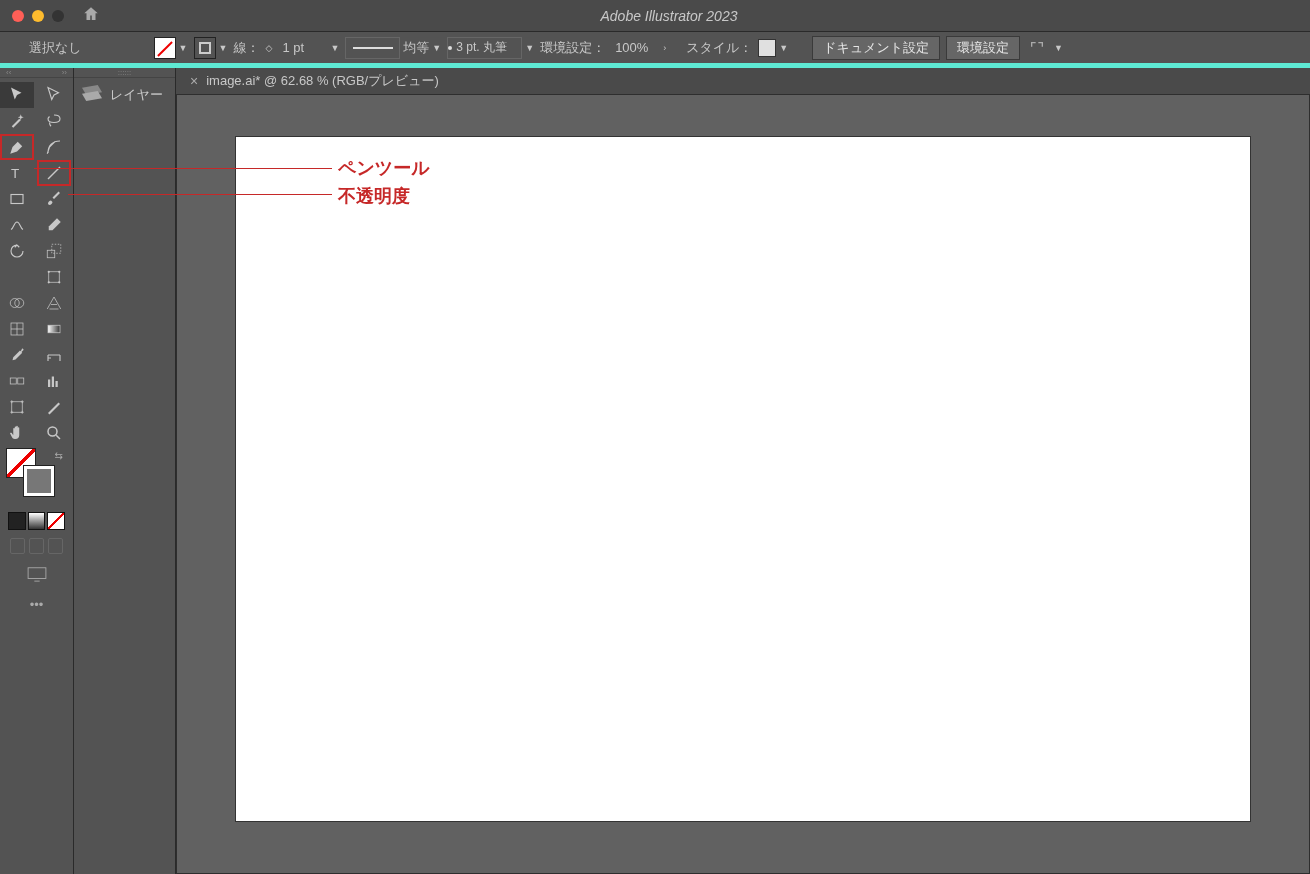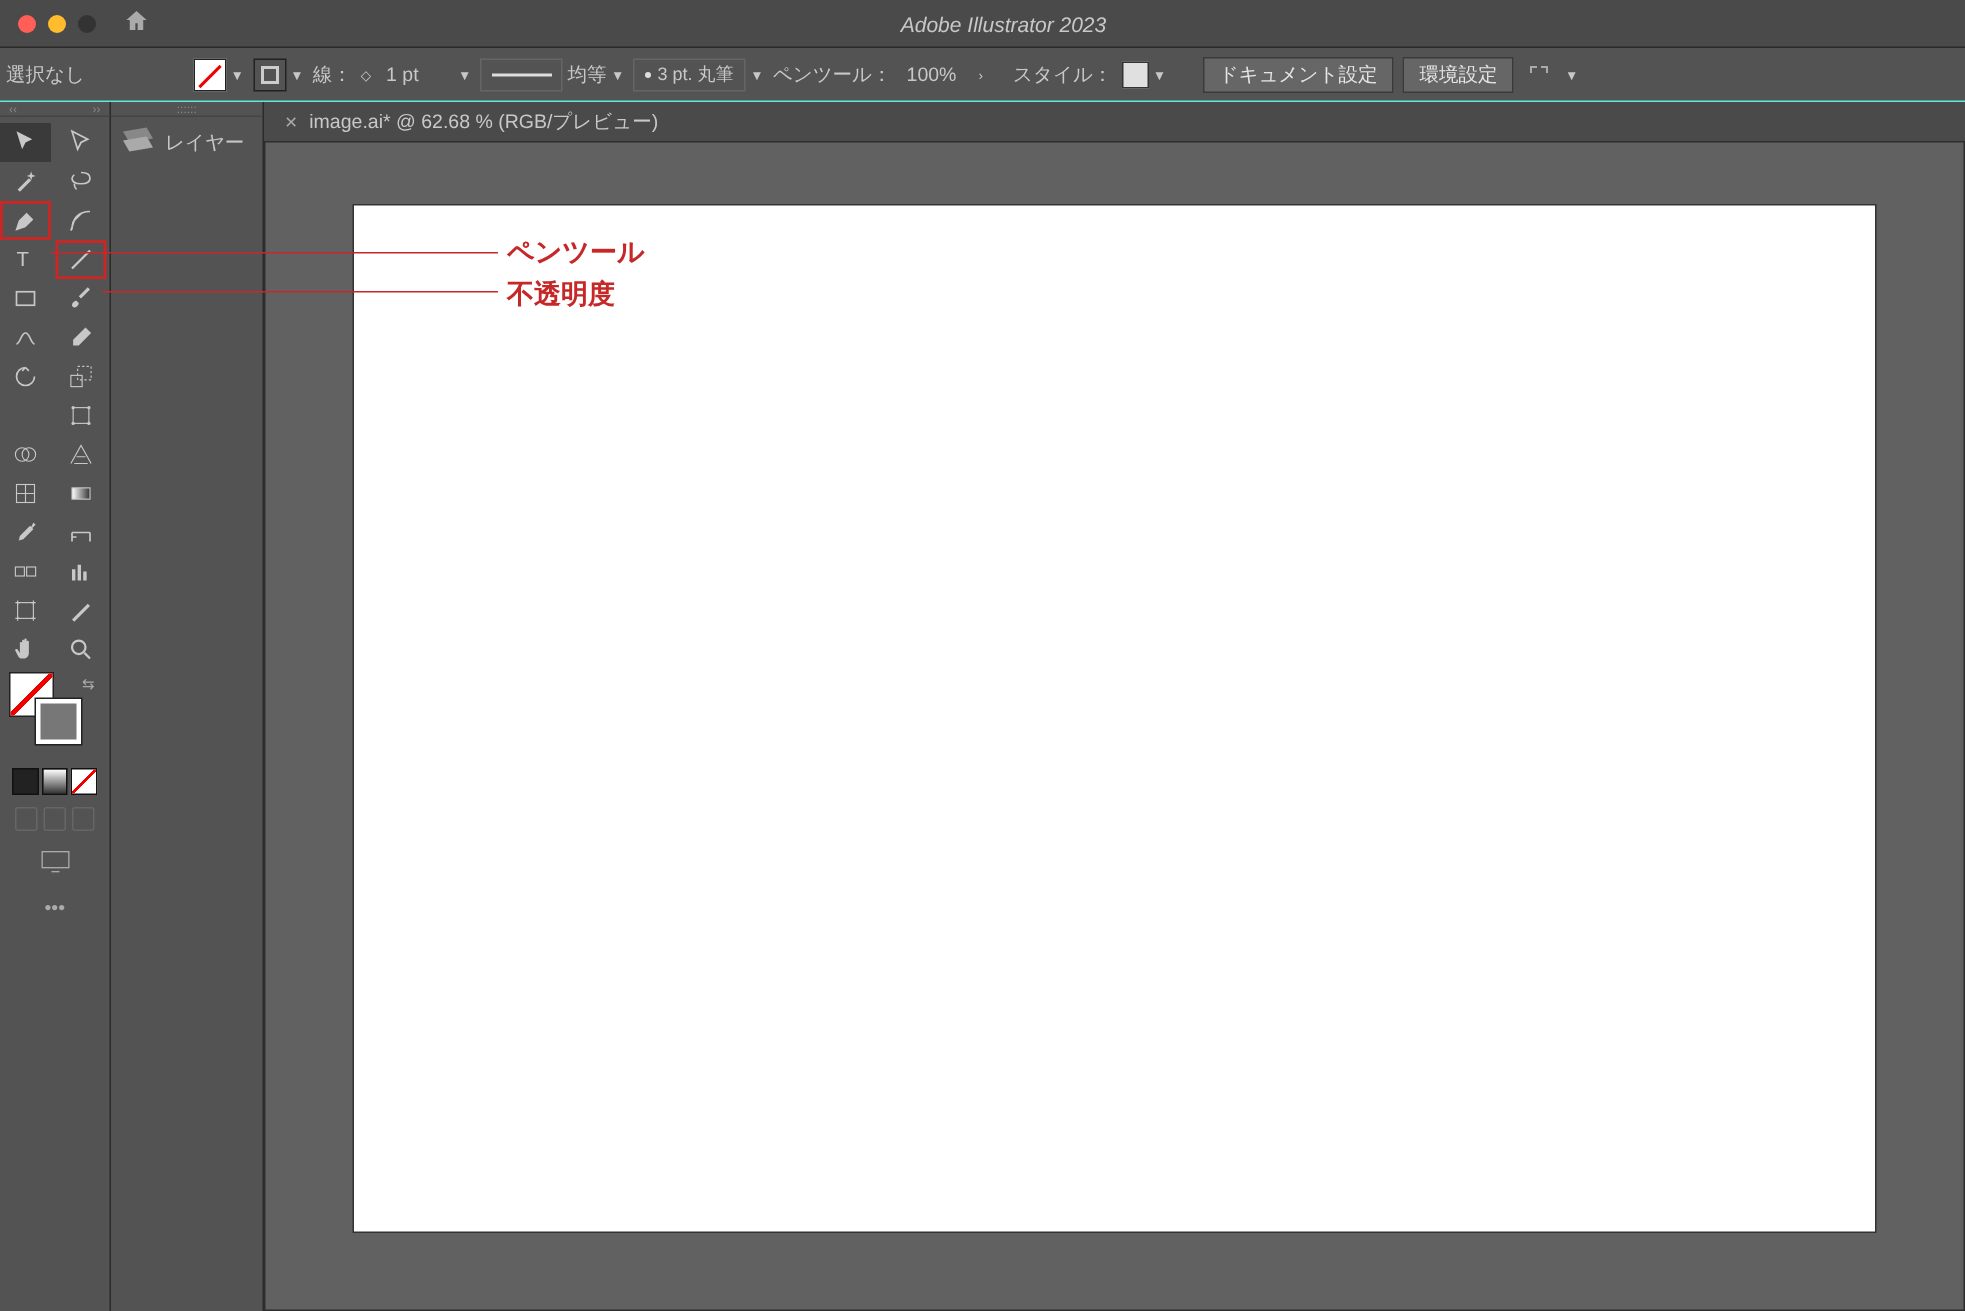--- a/index.html
+++ b/index.html
@@ -5,32 +5,32 @@
 * { margin: 0; padding: 0; box-sizing: border-box; font-family: -apple-system, "Hiragino Kaku Gothic ProN", sans-serif; }
 body { width: 1310px; height: 874px; background: #4a4a4a; overflow: hidden; font-size: 13px; color: #c8c8c8; position: relative; }
 .titlebar { height: 32px; background: #4a4a4a; display: flex; align-items: center; padding: 0 12px; border-bottom: 1px solid #2a2a2a; }
 .traffic-lights { display: flex; gap: 8px; }
 .tlight { width: 12px; height: 12px; border-radius: 50%; }
 .tl-red { background: #ff5f57; }
 .tl-yellow { background: #febc2e; }
 .tl-green { background: #333; }
 .home-icon { margin-left: 18px; color: #aaa; }
 .app-title { flex: 1; text-align: center; color: #c8c8c8; font-size: 14px; margin-right: 60px; font-style: italic; }
-.controlbar { height: 36px; background: #535353; display: flex; align-items: center; padding: 0 4px; gap: 6px; border-bottom: 1px solid #5eead4; font-size: 13px; }
+.controlbar { height: 36px; background: #535353; display: flex; align-items: center; padding: 0 29px; gap: 6px; border-bottom: 5px solid #5eead4; font-size: 13px; }
 .ctrl-label { color: #c8c8c8; white-space: nowrap; }
 .ctrl-swatch { width: 22px; height: 22px; border: 1px solid #222; position: relative; background: #fff; }
 .ctrl-swatch.diag::after { content:""; position:absolute; left:0; right:0; top:50%; border-top:2px solid #e00; transform: rotate(-45deg); }
 .ctrl-swatch.ring { background:#535353; display:flex; align-items:center; justify-content:center; }
 .ctrl-swatch.ring span { width:12px; height:12px; border:2px solid #ccc; display:block; }
 .dd { display:flex; align-items:center; gap:3px; }
 .dd-caret { font-size:9px; color:#c8c8c8; }
 .input-box { background:#535353; border:none; color:#c8c8c8; width:46px; height:22px; padding:0 4px; font-size:13px; }
 .stroke-preview { width:55px; height:22px; display:flex; align-items:center; justify-content:center; border:1px solid #666; }
 .stroke-preview .line { width:40px; border-top:2px solid #ddd; }
-.brush-preview { width:75px; height:22px; display:flex; align-items:center; justify-content:center; gap:4px; border:1px solid #666; font-size:12px; }
+.brush-preview { width:75px; height:22px; display:flex; align-items:center; justify-content:flex-start; gap:4px; border:1px solid #666; font-size:12px; }
 .brush-dot { width:4px; height:4px; border-radius:50%; background:#ddd; }
 .btn { background:#666; border:1px solid #3a3a3a; color:#e5e5e5; padding:3px 10px; font-size:13px; height:24px; display:flex; align-items:center; }
 .small-swatch { width:18px; height:18px; background:#e0e0e0; border:1px solid #333; }
 .panel-icon { width:22px; height:22px; display:flex; align-items:center; justify-content:center; color:#aaa; }
 .content { display:flex; height: calc(874px - 68px); }
 .tool-column { width:74px; background:#535353; border-right:1px solid #2a2a2a; display:flex; flex-direction:column; }
 .tool-header { height:10px; display:flex; justify-content:space-between; padding:0 6px; font-size:8px; color:#888; border-bottom:1px solid #444; }
 .toolgrid { display:grid; grid-template-columns: 1fr 1fr; gap:0; margin-top:4px; }
 .tool { width:34px; height:26px; display:flex; align-items:center; justify-content:center; color:#c8c8c8; position:relative; }
 .tool.selected { background:#3a3a3a; }
@@ -107,21 +107,21 @@
       <span class="ctrl-label">均等</span>
       <span class="dd-caret">▼</span>
     </div>
   <div class="dd">
       <div class="brush-preview">
         <span class="brush-dot"></span>
         <span>3 pt. 丸筆</span>
       </div>
       <span class="dd-caret">▼</span>
     </div>
-  <span class="ctrl-label">ペンツール：</span>
+  <span class="ctrl-label">環境設定：</span>
   <input class="input-box" value="100%" style="">
   <span class="dd-caret">›</span>
   <div style="width:8px"></div>
   <span class="ctrl-label">スタイル：</span>
   <div class="dd">
       <div class="small-swatch"></div>
       <span class="dd-caret">▼</span>
     </div>
   <div style="width:12px"></div>
   <div class="btn">ドキュメント設定</div>

